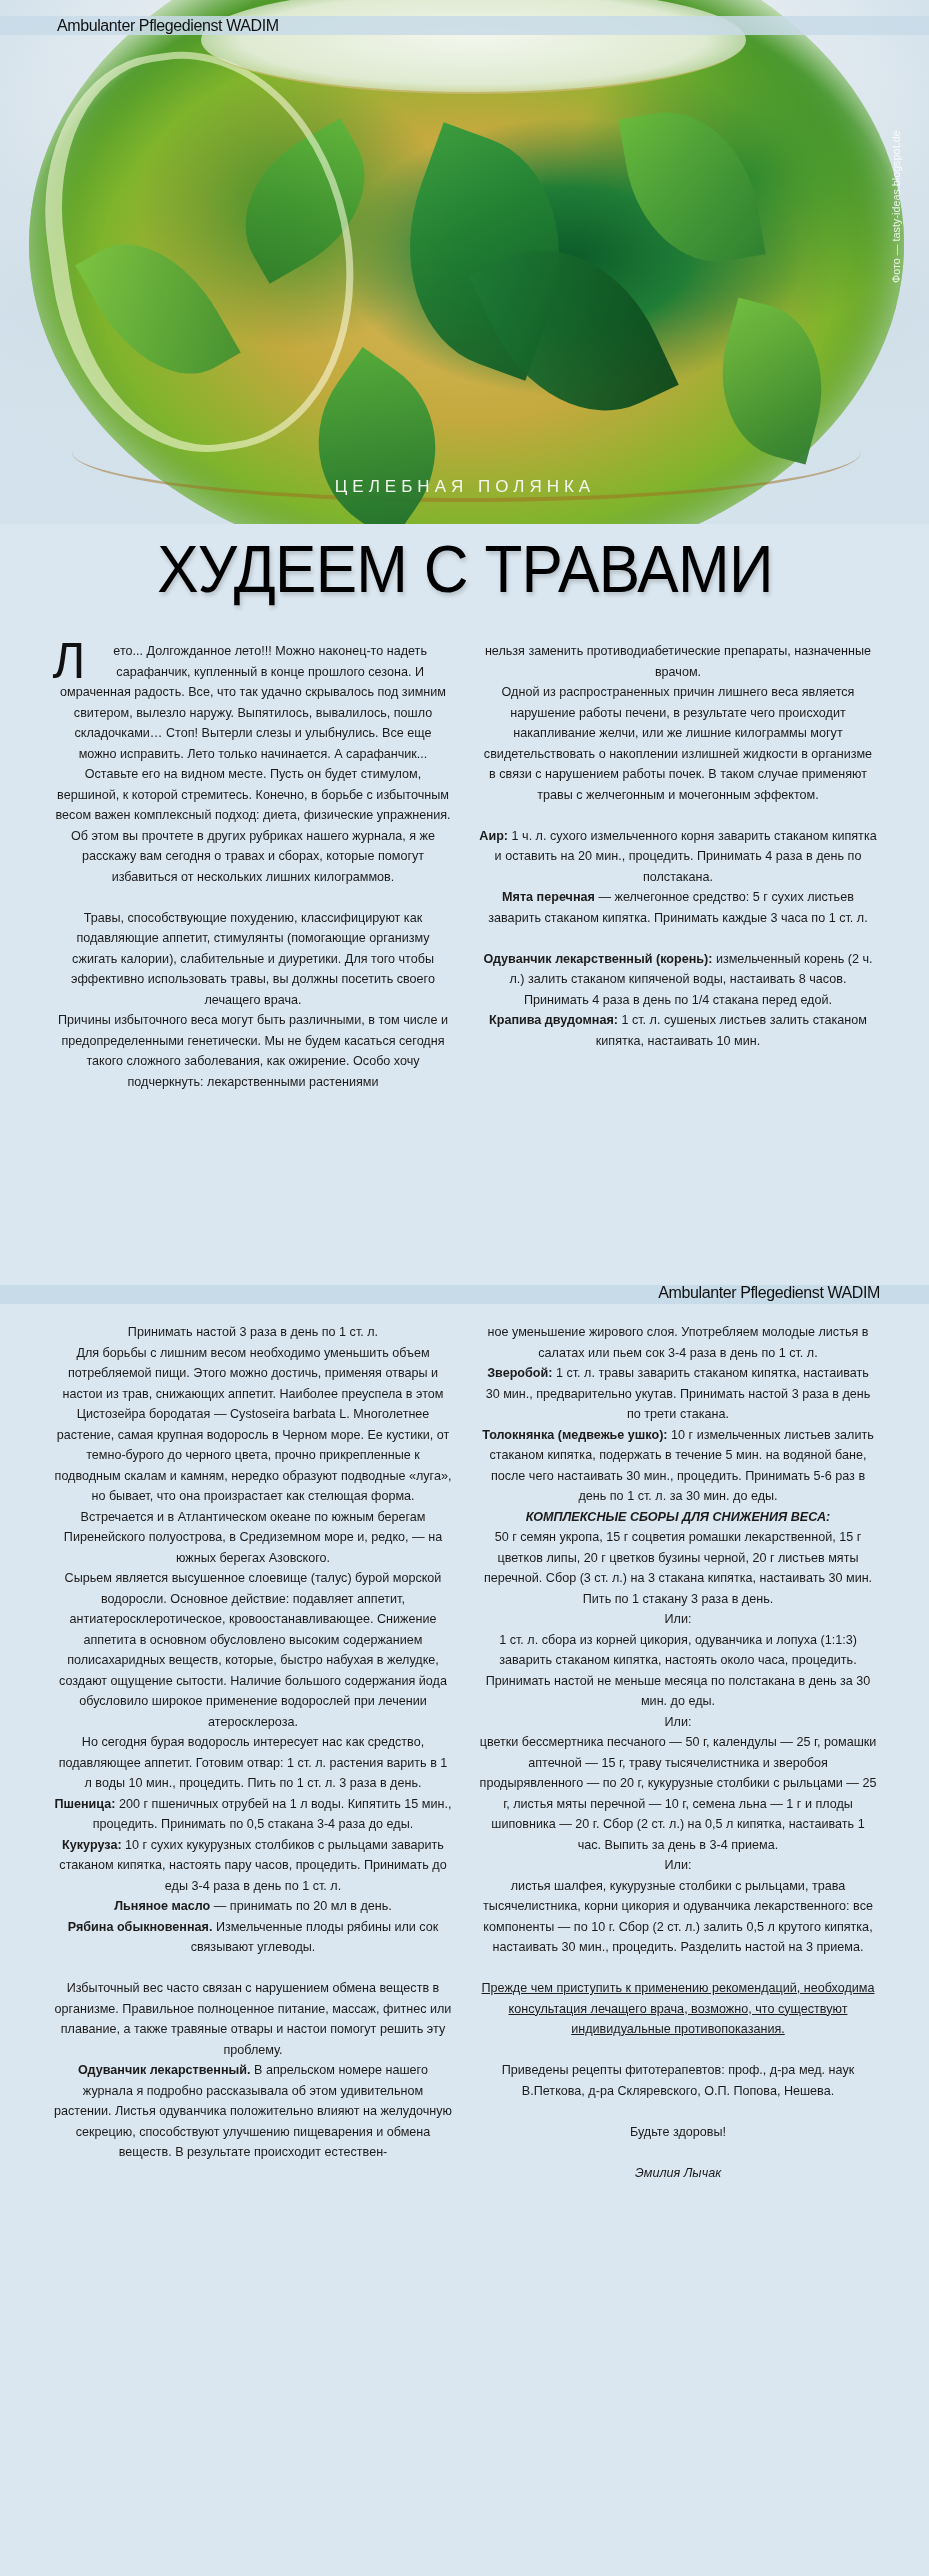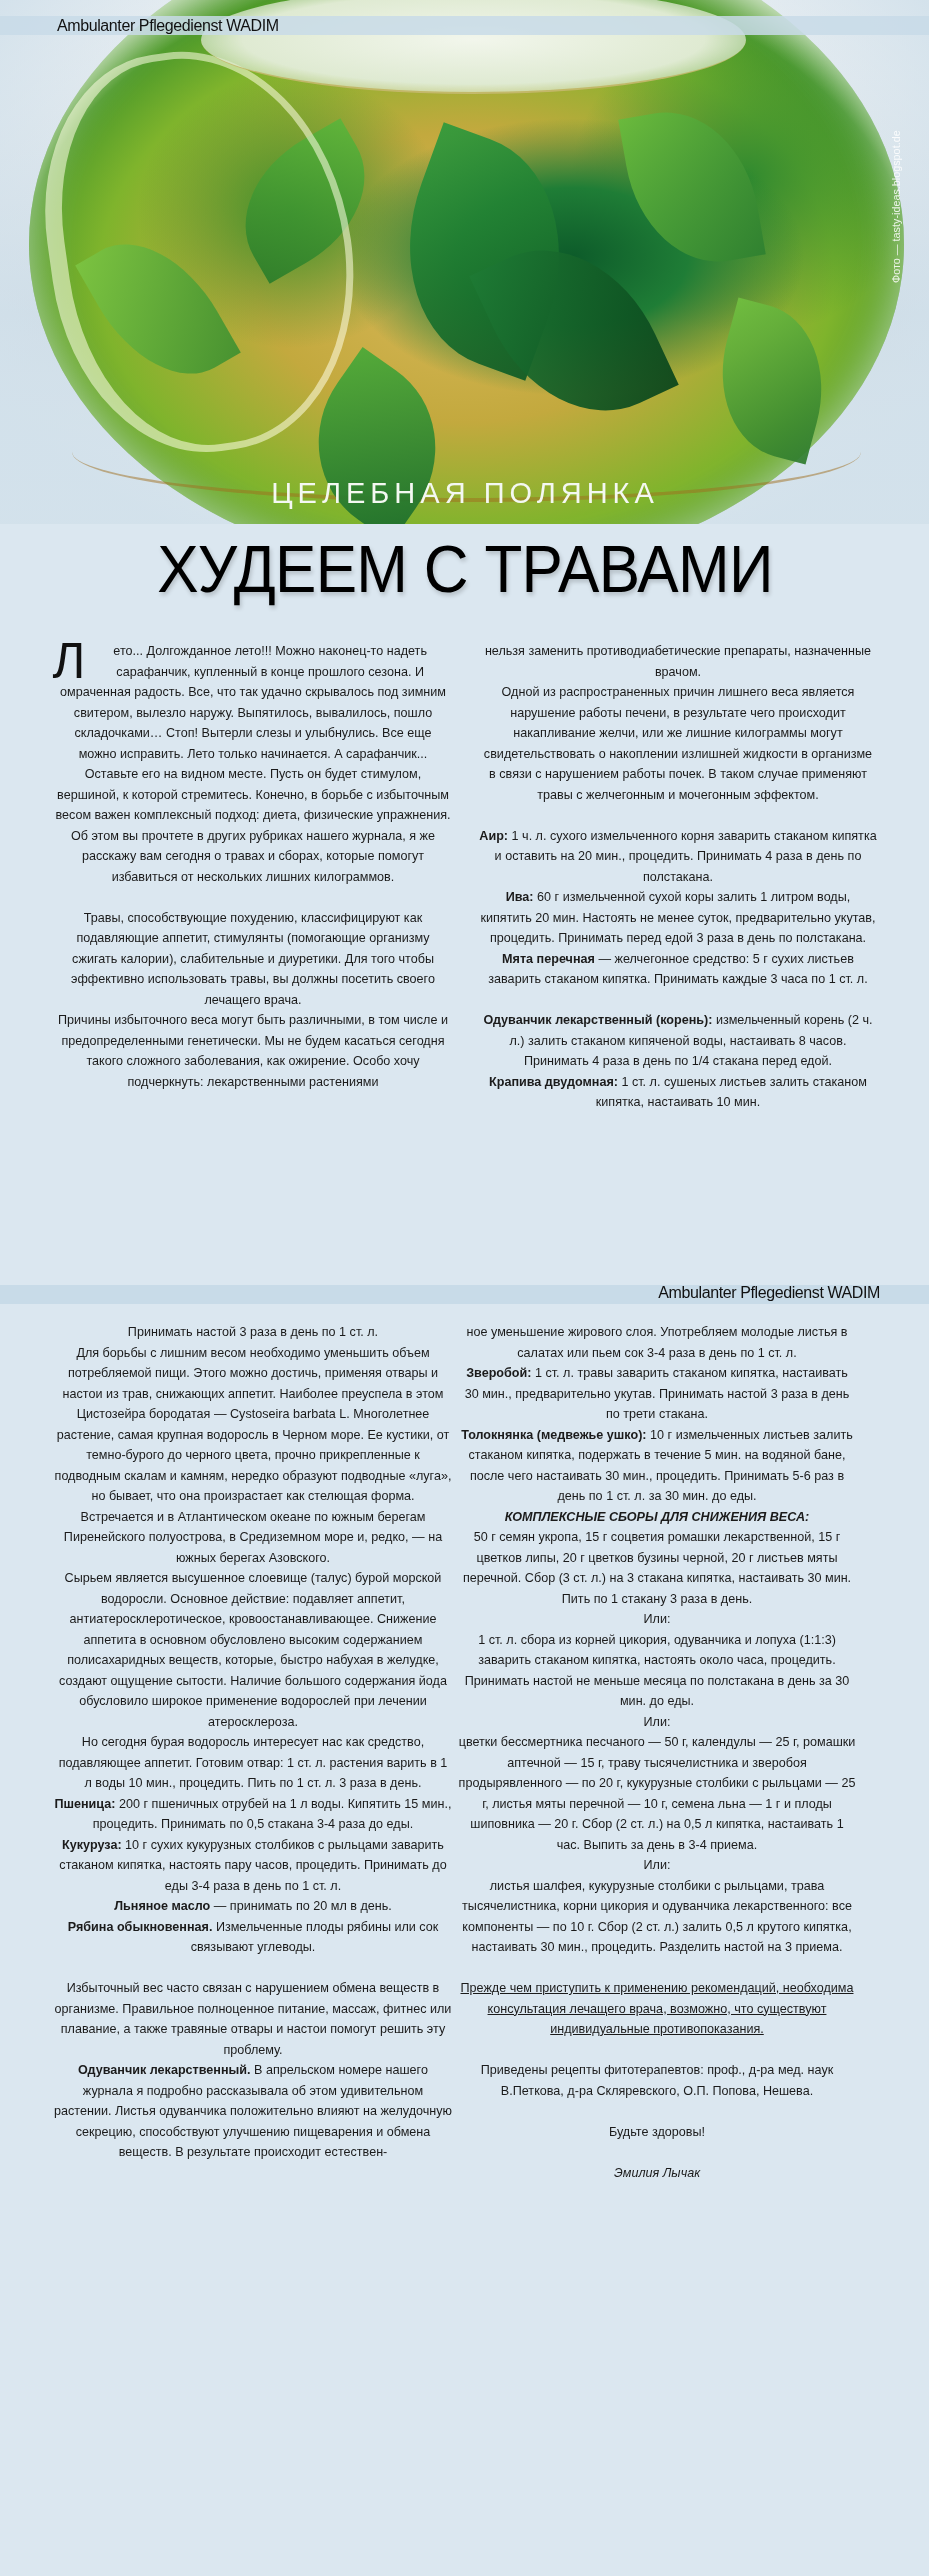--- a/index.html
+++ b/index.html
@@ -51,21 +51,21 @@
   .top-band-text {
     position: absolute; left: 57px; top: 16.5px; font-size: 16px; color: #111; letter-spacing: -0.4px;
     font-family: "Liberation Sans", sans-serif;
   }
   .photo-credit {
     position: absolute; left: 890px; top: 283px; transform-origin: 0 0; transform: rotate(-90deg);
     font-size: 10.8px; color: rgba(255,255,255,0.85); white-space: nowrap;
   }
   .rubric {
     position: absolute; left: 0; top: 477px; width: 930px; text-align: center;
-    font-size: 29px; letter-spacing: 5px; color: #f4f8f2; font-family: "Liberation Sans", sans-serif;
+    font-size: 17px; letter-spacing: 5px; color: #f4f8f2; font-family: "Liberation Sans", sans-serif;
   }
 
   
   .page-title {
     position: absolute; left: 0; top: 533px; width: 930px; text-align: center;
     font-family: "Liberation Sans", sans-serif; font-size: 62px; font-weight: normal; color: #000;
     letter-spacing: -0.7px; transform: scaleY(1.08);
     text-shadow: 1.4px 2.9px 4.3px rgba(0,0,0,0.18);
   }
 
@@ -73,21 +73,21 @@
   .col {
     position: absolute; font-size: 12.6px; line-height: 20.5px; text-align: justify; color: #1b1b1b;
     font-family: "Liberation Sans", sans-serif;
   }
   .col p { margin: 0; text-align: center; }
   .col .gap { height: 20.5px; }
   .col b { font-weight: bold; }
   .c1 { left: 54px; top: 641px; width: 398px; }
   .c2 { left: 479px; top: 641px; width: 398px; }
   .c3 { left: 54px; top: 1322px; width: 398px; }
-  .c4 { left: 458px; top: 1322px; width: 398px; }
+  .c4 { left: 479px; top: 1322px; width: 398px; }
 
   .dropcap {
     float: left; font-size: 50px; line-height: 39px; margin: 1.4px 2.9px -2.9px -1.4px; color: #111;
     font-family: "Liberation Sans", sans-serif;
   }
 
   .mid-band {
     position: absolute; left: 0; top: 1285px; width: 930px; height: 18.7px; background: #c8dbe8;
   }
   .mid-band-text {
@@ -127,21 +127,20 @@
   <div class="gap"></div>
   <p>Травы, способствующие похудению, классифицируют как подавляющие аппетит, стимулянты (помогающие организму сжигать калории), слабительные и диуретики. Для того чтобы эффективно использовать травы, вы должны посетить своего лечащего врача.</p>
   <p>Причины избыточного веса могут быть различными, в том числе и предопределенными генетически. Мы не будем касаться сегодня такого сложного заболевания, как ожирение. Особо хочу подчеркнуть: лекарственными растениями</p>
 </div>
 
 <div class="col c2">
   <p>нельзя заменить противодиабетические препараты, назначенные врачом.</p>
   <p>Одной из распространенных причин лишнего веса является нарушение работы печени, в результате чего происходит накапливание желчи, или же лишние килограммы могут свидетельствовать о накоплении излишней жидкости в организме в связи с нарушением работы почек. В таком случае применяют травы с желчегонным и мочегонным эффектом.</p>
   <div class="gap"></div>
   <p><b>Аир:</b><span> 1 ч. л. сухого измельченного корня заварить стаканом кипятка и оставить на 20 мин., процедить. Принимать 4 раза в день по полстакана.</span></p>
-  <p><b>Ива:</b><span> 60 г измельченной сухой коры залить 1 литром воды, кипятить 20 мин. Настоять не менее суток, предварительно укутав, процедить. Принимать перед едой 3 раза в день по полстакана.</span></p>
   <p><b>Мята перечная</b><span> — желчегонное средство: 5 г сухих листьев заварить стаканом кипятка. Принимать каждые 3 часа по 1 ст. л.</span></p>
   <div class="gap"></div>
   <p><b>Одуванчик лекарственный (корень):</b><span> измельченный корень (2 ч. л.) залить стаканом кипяченой воды, настаивать 8 часов. Принимать 4 раза в день по 1/4 стакана перед едой.</span></p>
   <p><b>Крапива двудомная:</b><span> 1 ст. л. сушеных листьев залить стаканом кипятка, настаивать 10 мин.</span></p>
 </div>
 
 <div class="mid-band"></div>
 <div class="mid-band-text">Ambulanter Pflegedienst WADIM</div>
 
 <div class="col c3">

